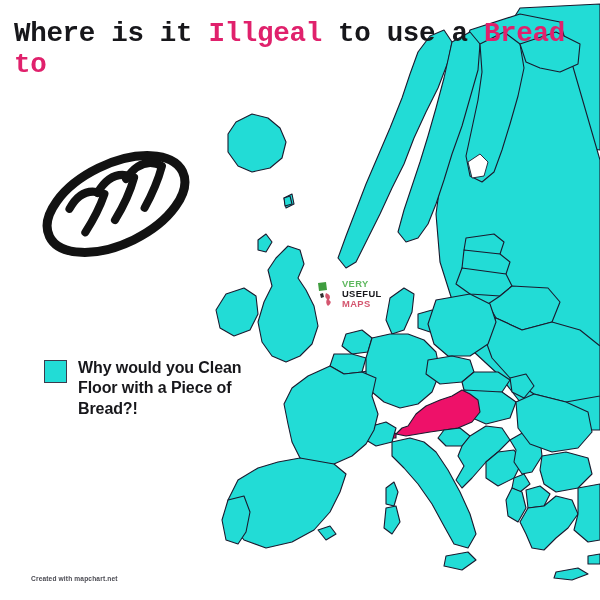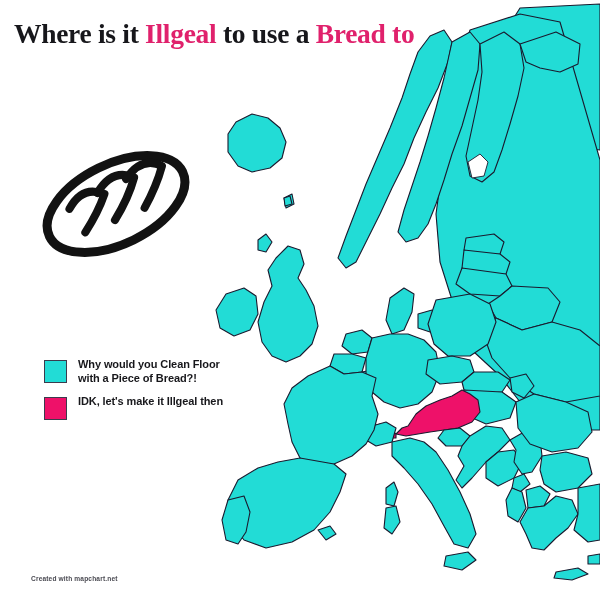--- a/index.html
+++ b/index.html
@@ -35,21 +35,21 @@
   #title-block {
     position: absolute;
     left: 14px;
     top: 18px;
     width: 572px;
     z-index: 30;
     line-height: 1.14;
     font-size: 27.5px;
     font-weight: bold;
     letter-spacing: -0.3px;
-    font-family: Liberation Serif, serif;
+    font-family: Liberation Mono, monospace;
   }
   .t-black { color: #17171b; }
   .t-pink  { color: #e0216c; }
 
   
   #bread-icon {
     position: absolute;
     left: 26px;
     top: 128px;
     width: 180px;
@@ -71,21 +71,21 @@
   }
   .legend-swatch {
     width: 21px;
     height: 21px;
     flex: 0 0 21px;
     border: 1px solid #3b3b4d;
     margin-top: 2px;
   }
   .legend-label {
     margin-left: 11px;
-    font-size: 11px;
+    font-size: 16px;
     font-weight: bold;
     color: #17171b;
     line-height: 1.27;
     max-width: 165px;
     letter-spacing: -0.1px;
   }
 
   
   #watermark {
     position: absolute;
@@ -268,23 +268,31 @@
     </g>
   </svg>
 
   <div id="legend">
 
     <div class="legend-row">
       <div class="legend-swatch" style="background:#22dcd6"></div>
       <div class="legend-label">Why would you Clean Floor with a Piece of Bread?!</div>
     </div>
 
-    <div class="legend-row">
-      <div class="legend-swatch" style="background:#ee1169"></div>
-      <div class="legend-label">IDK, let's make it Illgeal then</div>
+
+  </div>
+
+  <div id="watermark">
+    <svg id="wm-glyphs" viewBox="0 0 24 30" xmlns="http://www.w3.org/2000/svg">
+      <path d="M2,4 L10,3 L11,11 L3,12 Z" fill="#3f9d3f"></path>
+      <path d="M4,15 L7,14 L8,18 L5,19 Z" fill="#2f2f2f"></path>
+      <path d="M10,14 Q16,16 13,21 Q17,23 12,27 Q9,24 11,20 Q8,18 10,14 Z" fill="#d4566f"></path>
+    </svg>
+    <div id="wm-text">
+      <div class="wm-very">VERY</div>
+      <div class="wm-useful">USEFUL</div>
+      <div class="wm-maps">MAPS</div>
     </div>
-
-  </div>
-
+  </div>
 
   <div id="attribution">Created with mapchart.net</div>
 
 </div>
 
 </body></html>

